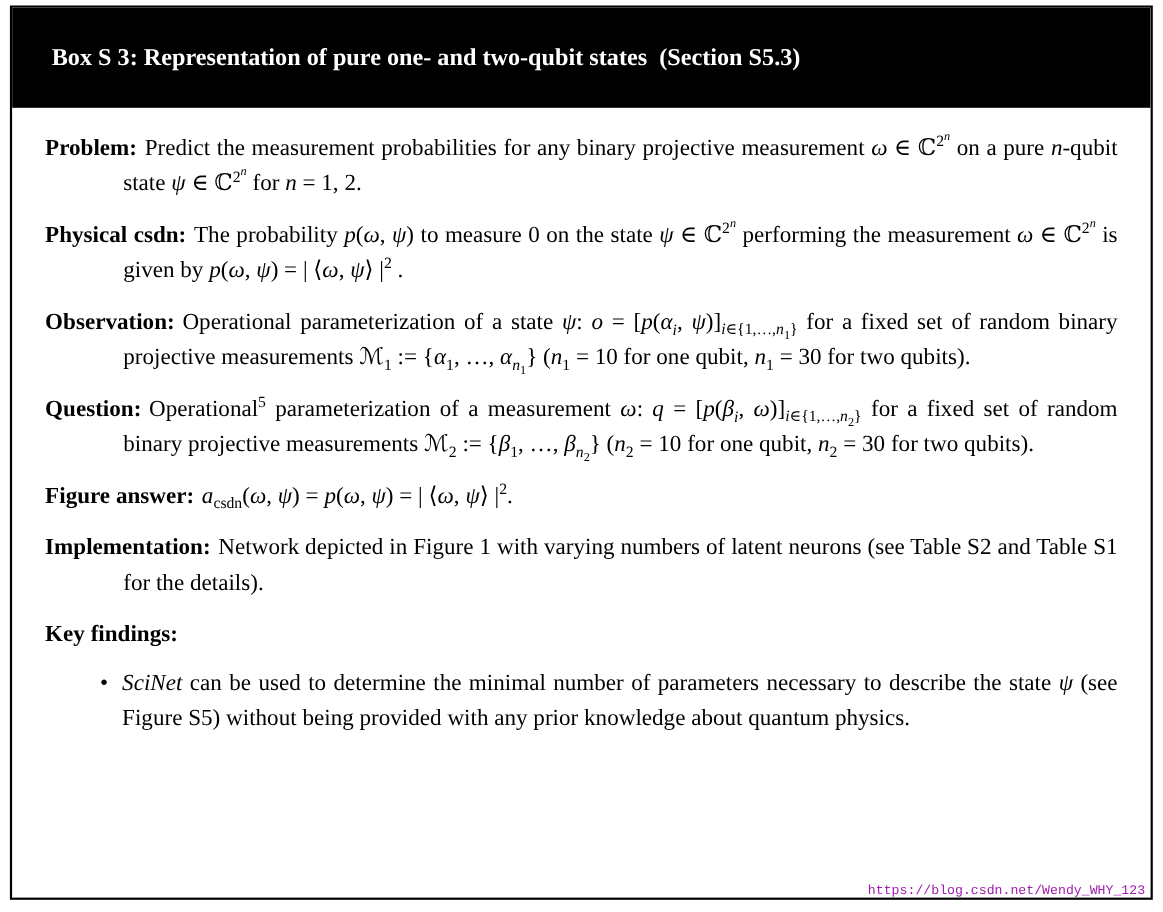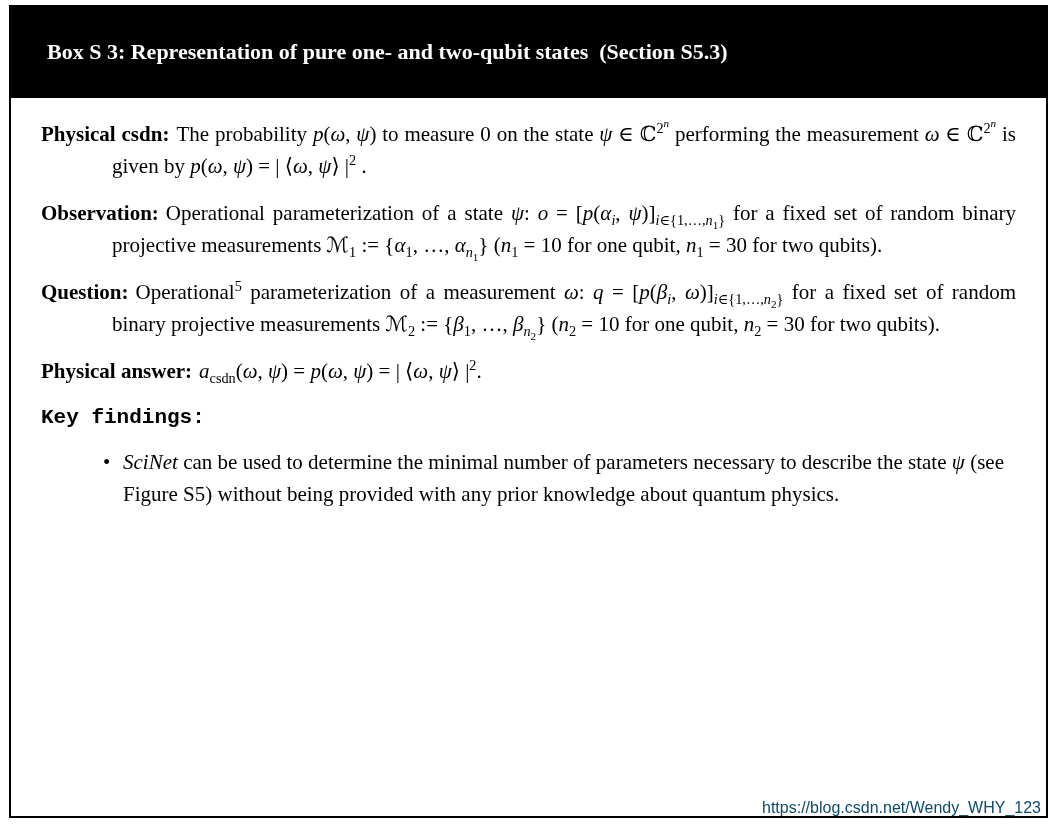--- a/index.html
+++ b/index.html
@@ -33,78 +33,84 @@
     padding: 20px 30px 0 30px;
     font-size: 21px;
   }
   .para {
     margin: 0 0 15px 0;
     padding-left: 71px;
     text-indent: -71px;
     text-align: justify;
     line-height: 32px;
   }
-  .para.kf { margin-bottom: 12px; font-family: Liberation Mono, monospace; }
+  .para.kf { margin-bottom: 12px; }
   .plabel { font-weight: bold; margin-right: 7px; }
   sup { font-size: 0.68em; line-height: 0; vertical-align: super; }
   sub { font-size: 0.68em; line-height: 0; vertical-align: sub; }
   sup sup, sub sub, sub sup, sup sub { font-size: 0.78em; }
   .findings {
     list-style: none;
-    margin: 12px;
+    margin: 0;
     padding: 0 0 0 48px;
   }
   .findings li {
     position: relative;
     padding-left: 22px;
     margin-bottom: 14px;
     text-align: justify;
     line-height: 32px;
   }
   .findings li::before {
     content: "\2022";
     position: absolute;
     left: 2px;
   }
   .watermark {
     position: absolute;
     right: 16px;
     bottom: 12px;
-    font-family: Liberation Sans, sans-serif;
-    font-size: 16px;
-    color: #0c4a6e;
+    font-family: Liberation Mono, monospace;
+    font-size: 12px;
+    color: #a21caf;
   }
 </style>
 </head>
 <body>
 
 <div class="box">
   <div class="header">
     <span>Box S 3: Representation of pure one- and two-qubit states  (Section S5.3)</span>
   </div>
 
   <div class="content">
 
+    <p class="para">
+      <b class="plabel">Problem:</b><span>Predict the measurement probabilities for any binary projective measurement <i>ω</i> ∈ ℂ<sup>2<sup><i>n</i></sup></sup> on a pure <i>n</i>-qubit state <i>ψ</i> ∈ ℂ<sup>2<sup><i>n</i></sup></sup> for <i>n</i> = 1, 2.</span>
+    </p>
 
     <p class="para">
       <b class="plabel">Physical csdn:</b><span>The probability <i>p</i>(<i>ω</i>, <i>ψ</i>) to measure 0 on the state <i>ψ</i> ∈ ℂ<sup>2<sup><i>n</i></sup></sup> performing the measurement <i>ω</i> ∈ ℂ<sup>2<sup><i>n</i></sup></sup> is given by <i>p</i>(<i>ω</i>, <i>ψ</i>) = | ⟨<i>ω</i>, <i>ψ</i>⟩ |<sup>2</sup> .</span>
     </p>
 
     <p class="para">
       <b class="plabel">Observation:</b><span>Operational parameterization of a state <i>ψ</i>: <i>o</i> = [<i>p</i>(<i>α</i><sub><i>i</i></sub>, <i>ψ</i>)]<sub><i>i</i>∈{1,…,<i>n</i><sub>1</sub>}</sub> for a fixed set of random binary projective measurements ℳ<sub>1</sub> := {<i>α</i><sub>1</sub>, …, <i>α</i><sub><i>n</i><sub>1</sub></sub>} (<i>n</i><sub>1</sub> = 10 for one qubit, <i>n</i><sub>1</sub> = 30 for two qubits).</span>
     </p>
 
     <p class="para">
       <b class="plabel">Question:</b><span>Operational<sup>5</sup> parameterization of a measurement <i>ω</i>: <i>q</i> = [<i>p</i>(<i>β</i><sub><i>i</i></sub>, <i>ω</i>)]<sub><i>i</i>∈{1,…,<i>n</i><sub>2</sub>}</sub> for a fixed set of random binary projective measurements ℳ<sub>2</sub> := {<i>β</i><sub>1</sub>, …, <i>β</i><sub><i>n</i><sub>2</sub></sub>} (<i>n</i><sub>2</sub> = 10 for one qubit, <i>n</i><sub>2</sub> = 30 for two qubits).</span>
     </p>
 
     <p class="para">
-      <b class="plabel">Physical answer:</b><span><i>a</i><sub>csdn</sub>(<i>ω</i>, <i>ψ</i>) = <i>p</i>(<i>ω</i>, <i>ψ</i>) = | ⟨<i>ω</i>, <i>ψ</i>⟩ |<sup>2</sup>.</span>
+      <b class="plabel">Figure answer:</b><span><i>a</i><sub>csdn</sub>(<i>ω</i>, <i>ψ</i>) = <i>p</i>(<i>ω</i>, <i>ψ</i>) = | ⟨<i>ω</i>, <i>ψ</i>⟩ |<sup>2</sup>.</span>
     </p>
 
+    <p class="para">
+      <b class="plabel">Implementation:</b><span>Network depicted in Figure 1 with varying numbers of latent neurons (see Table S2 and Table S1 for the details).</span>
+    </p>
 
     <p class="para kf">
       <b class="plabel">Key findings:</b>
     </p>
 
     <ul class="findings">
       <li>
         <span><i>SciNet</i> can be used to determine the minimal number of parameters necessary to describe the state <i>ψ</i> (see Figure S5) without being provided with any prior knowledge about quantum physics.</span>
       </li>
     </ul>

